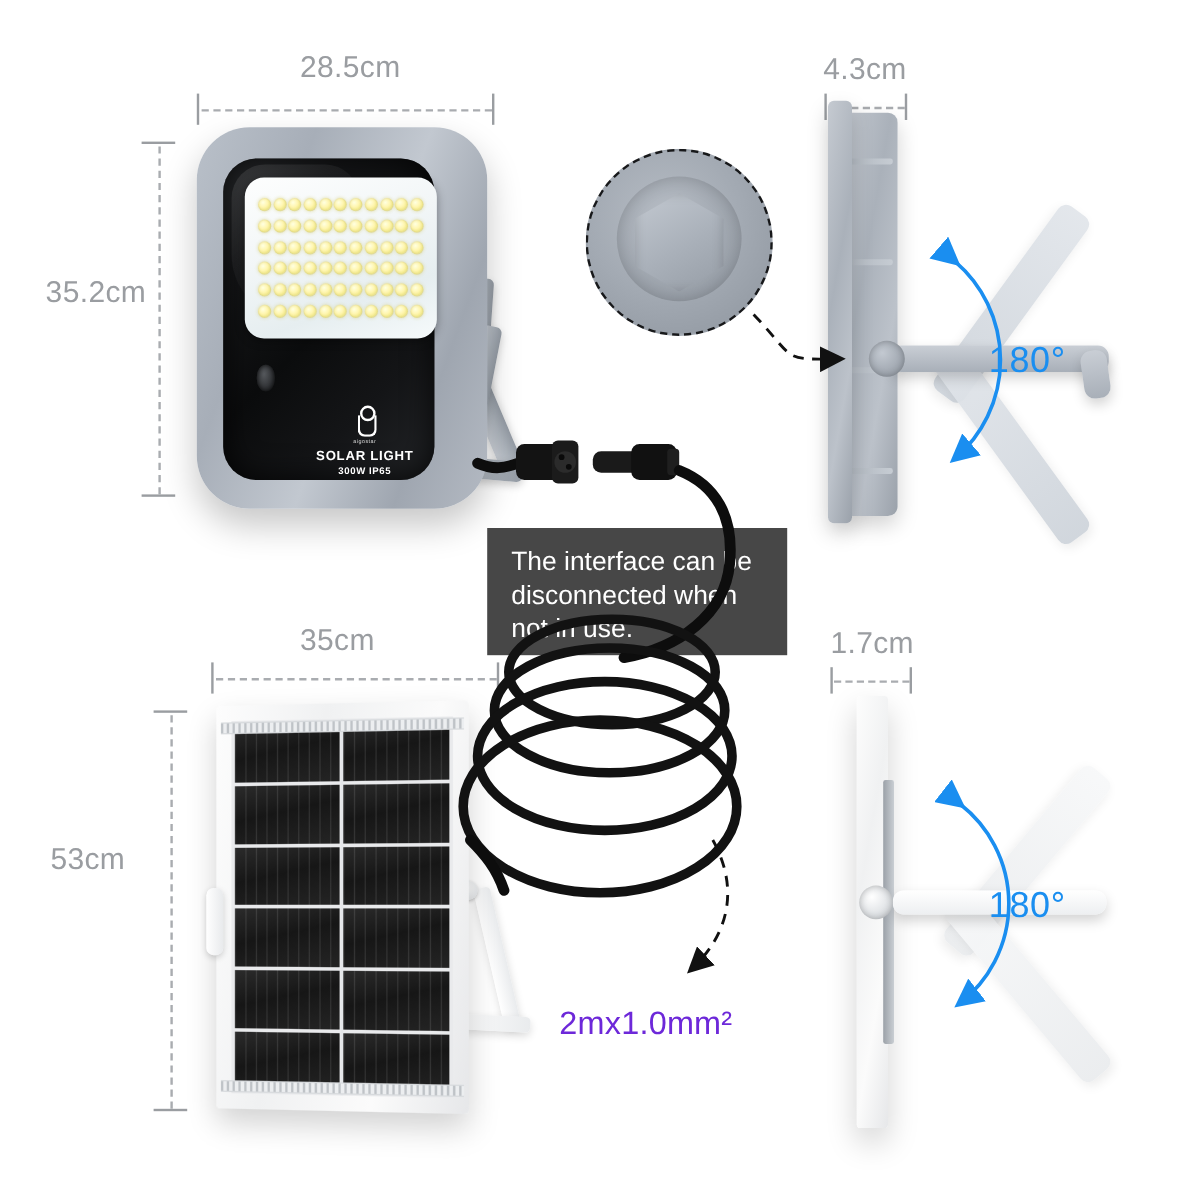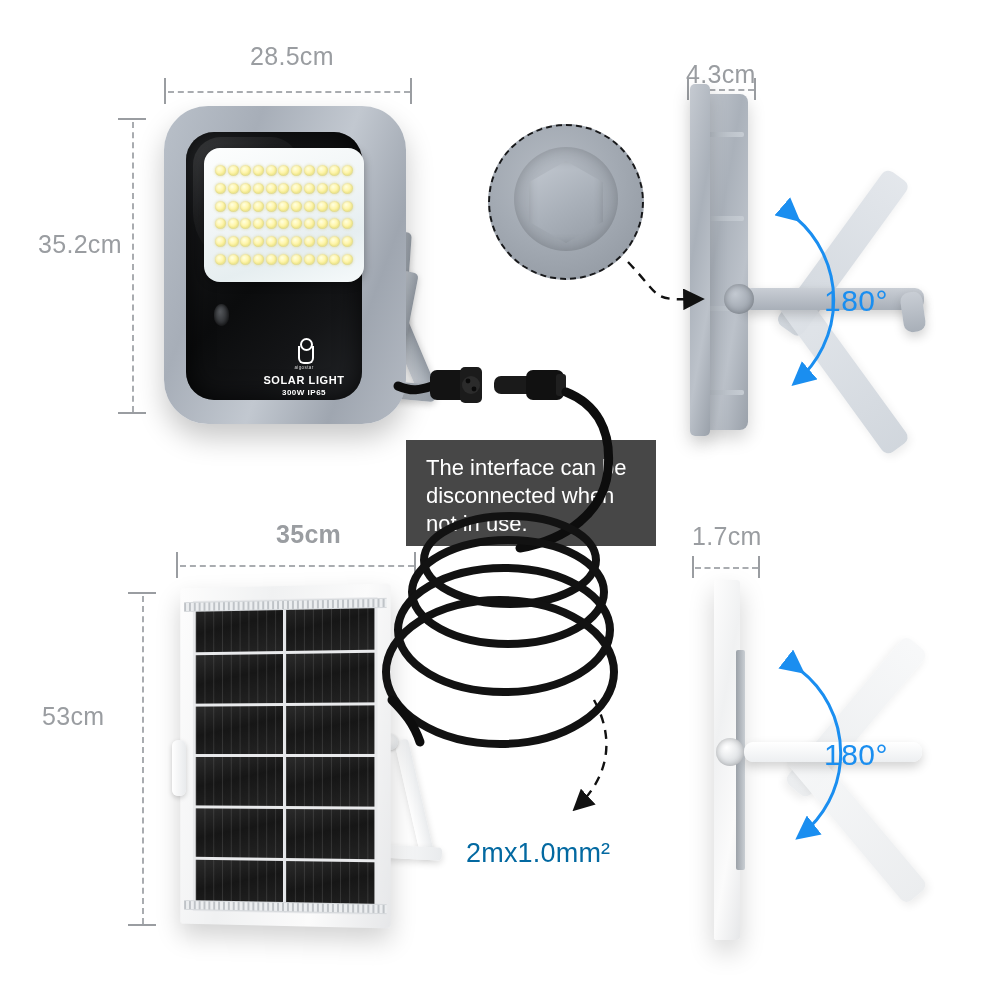--- a/index.html
+++ b/index.html
@@ -94,21 +94,21 @@
     box-shadow:0 2px 5px rgba(0,0,0,.18);}
   .sp-stand{position:absolute;}
   .sp-stand .leg{position:absolute;background:linear-gradient(90deg,#ffffff,#e9ebed);border-radius:4px;
     box-shadow:0 3px 7px rgba(0,0,0,.14);}
   .sp-knuckle{position:absolute;width:16px;height:16px;border-radius:50%;
     background:radial-gradient(circle at 38% 34%,#fff,#dcdfe2);box-shadow:0 1px 3px rgba(0,0,0,.25);}
 
   
   svg.overlay{position:absolute;left:0;top:0;width:1000px;height:1000px;pointer-events:none;}
 
-  .sm-label{position:absolute;color:#0369a1;font-size:27px;letter-spacing:.2px;}
+  .sm-label{position:absolute;color:#6d28d9;font-size:27px;letter-spacing:.2px;}
 </style>
 </head>
 <body>
 
 <div id="stage">
 
   <div class="dimlabel" style="left:250px;top:42px;">28.5cm</div>
   <div class="cap-v" style="left:164px;top:78px;height:26px;"></div>
   <div class="cap-v" style="left:410px;top:78px;height:26px;"></div>
   <div class="dimline-h" style="left:168px;top:91px;width:242px;"></div>
@@ -207,21 +207,21 @@
         <div class="b2">300W IP65</div>
       </div>
     </div>
   </div>
 
   <div class="wp-circle" style="left:488px;top:124px;width:152px;height:152px;">
     <div class="wp-inner"></div>
     <div class="wp-hex"></div>
   </div>
 
-  <div class="dimlabel" style="left:686px;top:44px;margin-top:16px;">4.3cm</div>
+  <div class="dimlabel" style="left:686px;top:44px;">4.3cm</div>
   <div class="cap-v" style="left:687px;top:78px;height:22px;"></div>
   <div class="cap-v" style="left:754px;top:78px;height:22px;"></div>
   <div class="dimline-h" style="left:690px;top:89px;width:64px;"></div>
 
   <div class="ghost-arm" style="left:772px;top:140px;width:30px;height:190px;transform:rotate(36deg);transform-origin:bottom center;"></div>
   <div class="ghost-arm" style="left:772px;top:294px;width:30px;height:190px;transform:rotate(-36deg);transform-origin:top center;"></div>
 
   <div class="sv-slab" style="left:700px;top:94px;width:48px;height:336px;">
     <div class="sv-fin" style="left:4px;top:38px;width:40px;height:5px;"></div>
     <div class="sv-fin" style="left:4px;top:122px;width:40px;height:5px;"></div>
@@ -235,21 +235,21 @@
   <div class="pivot" style="left:724px;top:284px;width:30px;height:30px;"></div>
 
   <div class="ang-text" style="left:824px;top:284px;">180°</div>
 
   <div class="tooltip" style="left:406px;top:440px;width:250px;height:106px;">
     <div>The interface can be</div>
     <div>disconnected when</div>
     <div>not in use.</div>
   </div>
 
-  <div class="dimlabel" style="left:276px;top:520px;font-weight:bold;">35cm</div>
+  <div class="dimlabel" style="left:250px;top:520px;">35cm</div>
   <div class="cap-v" style="left:176px;top:552px;height:26px;"></div>
   <div class="cap-v" style="left:414px;top:552px;height:26px;"></div>
   <div class="dimline-h" style="left:180px;top:565px;width:234px;"></div>
 
   <div class="dimlabel" style="left:42px;top:702px;">53cm</div>
   <div class="cap-h" style="left:128px;top:592px;width:28px;"></div>
   <div class="cap-h" style="left:128px;top:924px;width:28px;"></div>
   <div class="dimline-v" style="left:142px;top:596px;height:328px;"></div>
 
   <div class="sp-stand" style="left:376px;top:736px;width:110px;height:130px;">

